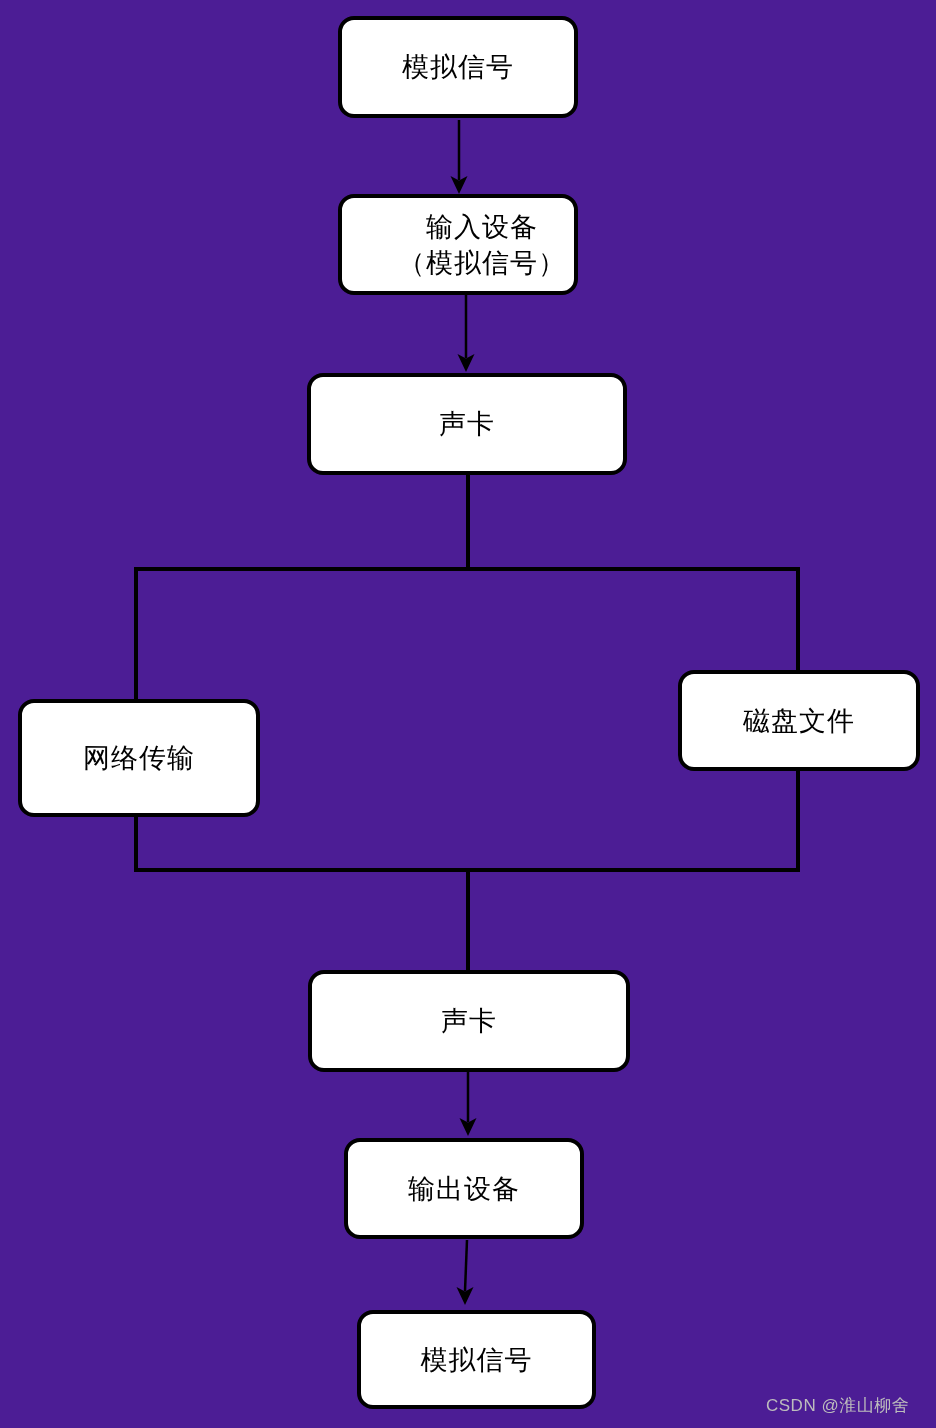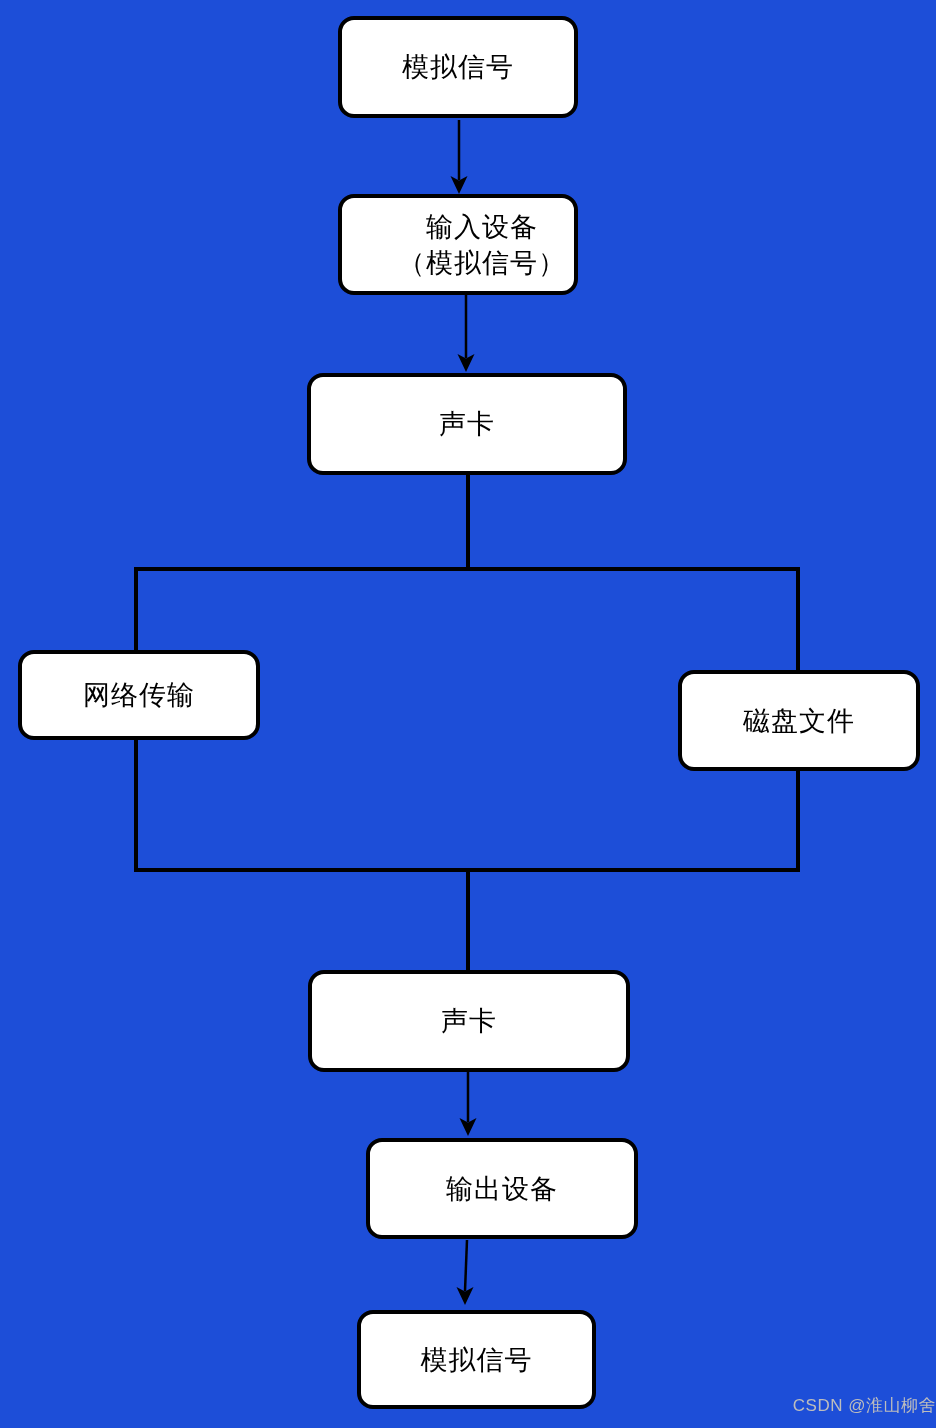--- a/index.html
+++ b/index.html
@@ -5,21 +5,21 @@
   html, body {
     margin: 0;
     padding: 0;
     background: #ffffff;
     font-family: "Liberation Sans", "DejaVu Sans", sans-serif;
   }
   .canvas {
     position: relative;
     width: 936px;
     height: 1428px;
-    background: #1d4ed8;
+    background: #4c1d95;
     overflow: hidden;
   }
   .connectors {
     position: absolute;
     left: 0;
     top: 0;
     width: 936px;
     height: 1428px;
   }
   .node {
@@ -39,21 +39,20 @@
     letter-spacing: 1px;
   }
   .node span { display: block; white-space: nowrap; }
   .watermark {
     position: absolute;
     left: 766px;
     top: 1394px;
     width: 170px;
     font-size: 17px;
     color: #bdbdbd;
-    text-align: right;
     white-space: nowrap;
     letter-spacing: 0.5px;
   }
 </style>
 </head>
 <body>
 
 <div class="canvas">
 
   <svg class="connectors" viewBox="0 0 936 1428" xmlns="http://www.w3.org/2000/svg">
@@ -91,33 +90,33 @@
 
   <div class="node" style="left:338px; top:194px; width:240px; height:101px;padding-left:48px;">
     <span>输入设备</span>
     <span>（模拟信号）</span>
   </div>
 
   <div class="node" style="left:307px; top:373px; width:320px; height:102px;">
     <span>声卡</span>
   </div>
 
-  <div class="node" style="left:18px; top:650px; width:242px; height:90px;">
+  <div class="node" style="left:18px; top:699px; width:242px; height:118px;">
     <span>网络传输</span>
   </div>
 
   <div class="node" style="left:678px; top:670px; width:242px; height:101px;text-align:right;">
     <span>磁盘文件</span>
   </div>
 
   <div class="node" style="left:308px; top:970px; width:322px; height:102px;">
     <span>声卡</span>
   </div>
 
-  <div class="node" style="left:366px; top:1138px; width:272px; height:101px;">
+  <div class="node" style="left:344px; top:1138px; width:240px; height:101px;">
     <span>输出设备</span>
   </div>
 
   <div class="node" style="left:357px; top:1310px; width:239px; height:99px;">
     <span>模拟信号</span>
   </div>
 
   <div class="watermark">CSDN @淮山柳舍</div>
 
 </div>

